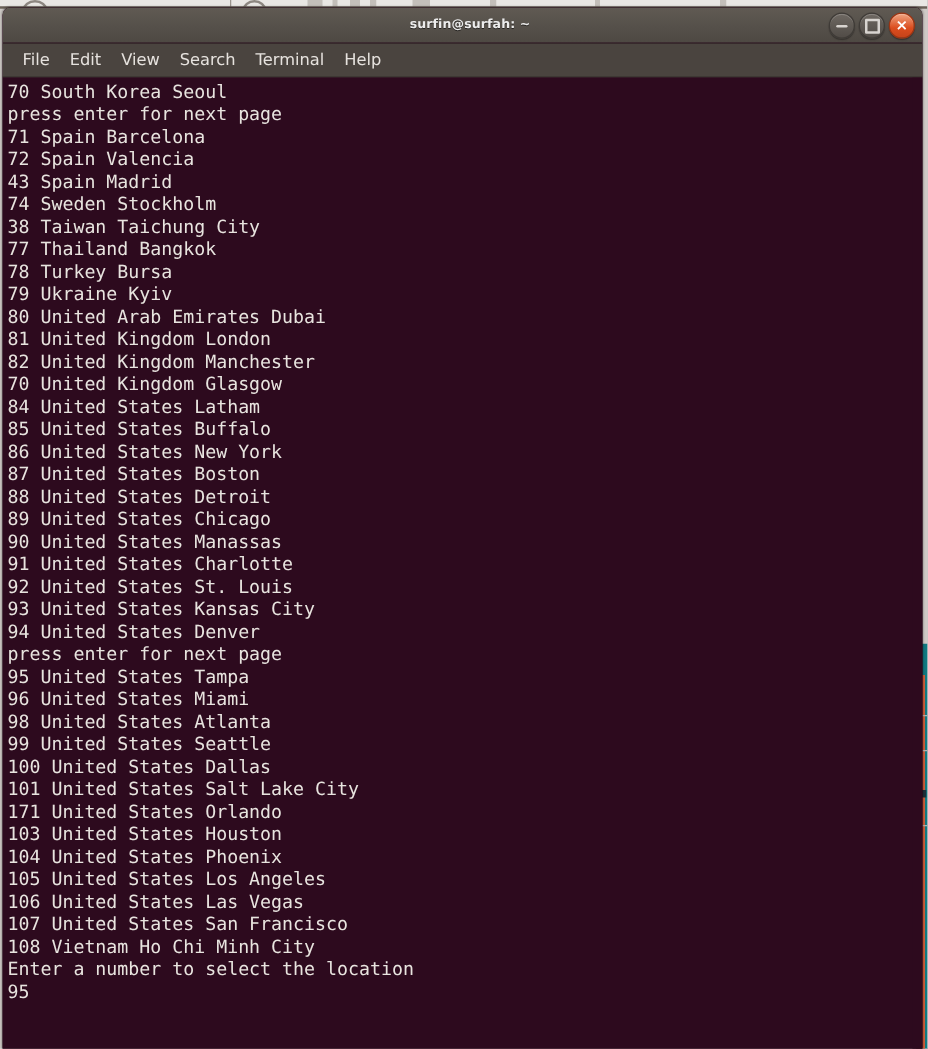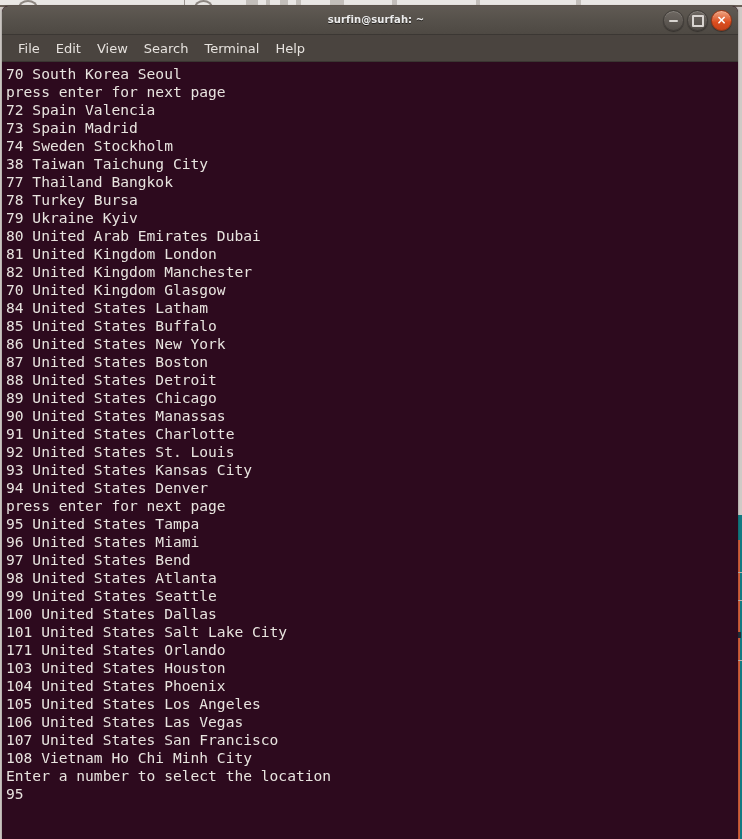--- a/index.html
+++ b/index.html
@@ -282,22 +282,23 @@
       <div class="menu-item">View</div>
       <div class="menu-item">Search</div>
       <div class="menu-item">Terminal</div>
       <div class="menu-item">Help</div>
     </div>
 
     <div id="terminal-body">
       <div id="terminal-screen">
           <div class="term-line">70 South Korea Seoul</div>
           <div class="term-line">press enter for next page</div>
+          <div class="term-line">71 Spain Barcelona</div>
           <div class="term-line">72 Spain Valencia</div>
-          <div class="term-line">73 Spain Madrid</div>
+          <div class="term-line">43 Spain Madrid</div>
           <div class="term-line">74 Sweden Stockholm</div>
           <div class="term-line">38 Taiwan Taichung City</div>
           <div class="term-line">77 Thailand Bangkok</div>
           <div class="term-line">78 Turkey Bursa</div>
           <div class="term-line">79 Ukraine Kyiv</div>
           <div class="term-line">80 United Arab Emirates Dubai</div>
           <div class="term-line">81 United Kingdom London</div>
           <div class="term-line">82 United Kingdom Manchester</div>
           <div class="term-line">70 United Kingdom Glasgow</div>
           <div class="term-line">84 United States Latham</div>
@@ -307,21 +308,20 @@
           <div class="term-line">88 United States Detroit</div>
           <div class="term-line">89 United States Chicago</div>
           <div class="term-line">90 United States Manassas</div>
           <div class="term-line">91 United States Charlotte</div>
           <div class="term-line">92 United States St. Louis</div>
           <div class="term-line">93 United States Kansas City</div>
           <div class="term-line">94 United States Denver</div>
           <div class="term-line">press enter for next page</div>
           <div class="term-line">95 United States Tampa</div>
           <div class="term-line">96 United States Miami</div>
-          <div class="term-line">97 United States Bend</div>
           <div class="term-line">98 United States Atlanta</div>
           <div class="term-line">99 United States Seattle</div>
           <div class="term-line">100 United States Dallas</div>
           <div class="term-line">101 United States Salt Lake City</div>
           <div class="term-line">171 United States Orlando</div>
           <div class="term-line">103 United States Houston</div>
           <div class="term-line">104 United States Phoenix</div>
           <div class="term-line">105 United States Los Angeles</div>
           <div class="term-line">106 United States Las Vegas</div>
           <div class="term-line">107 United States San Francisco</div>

